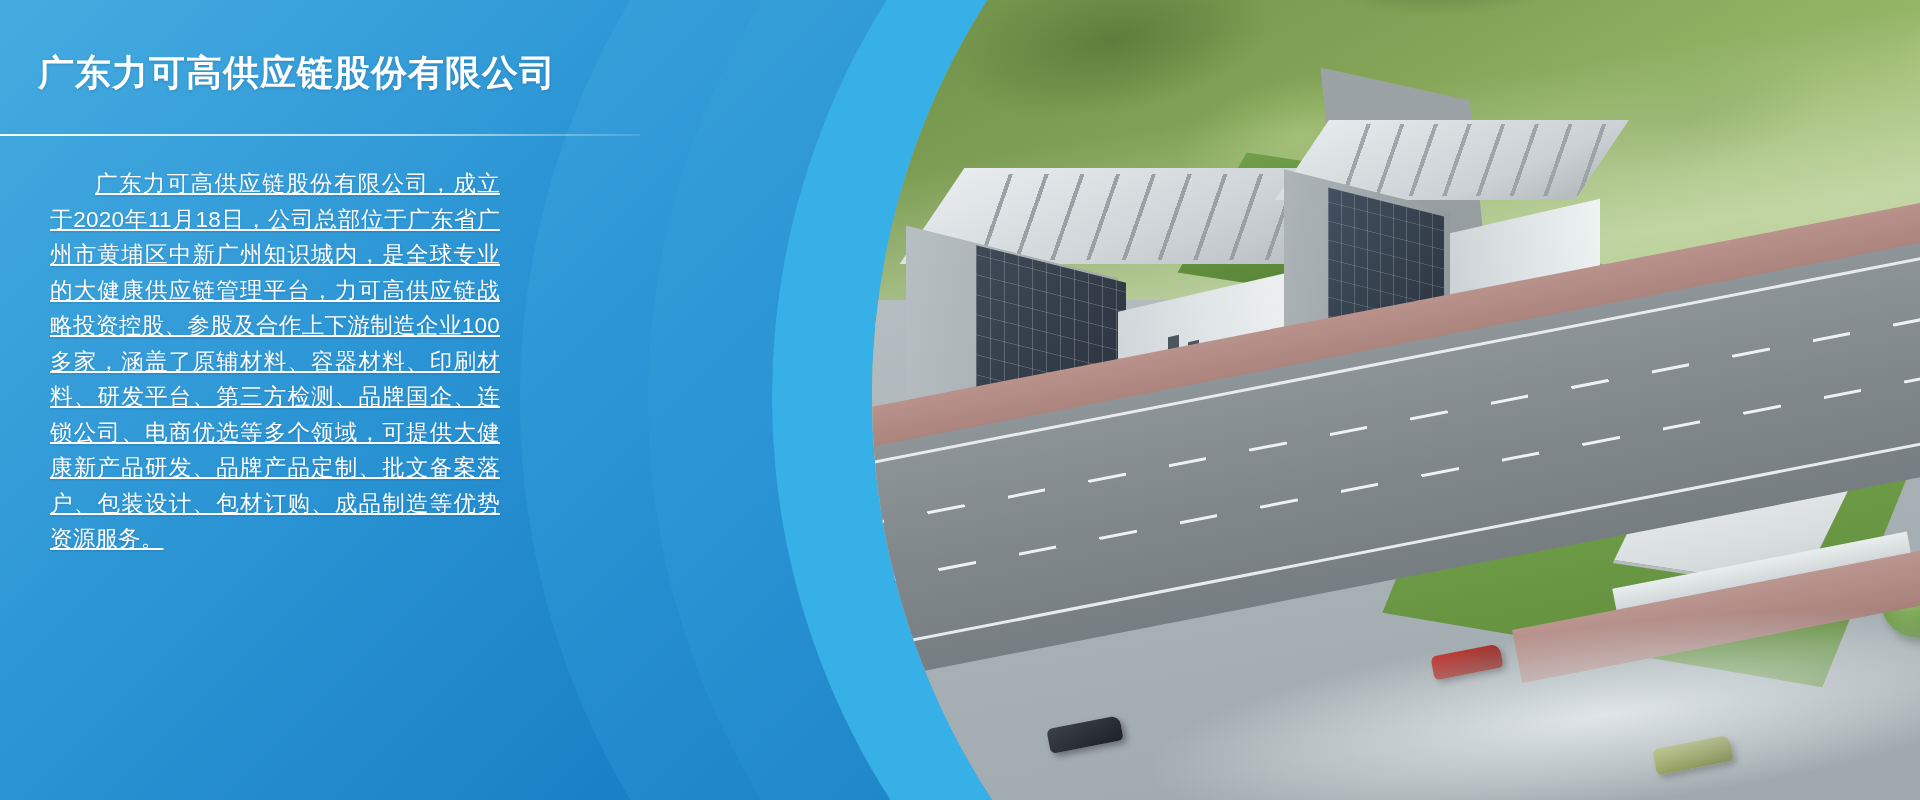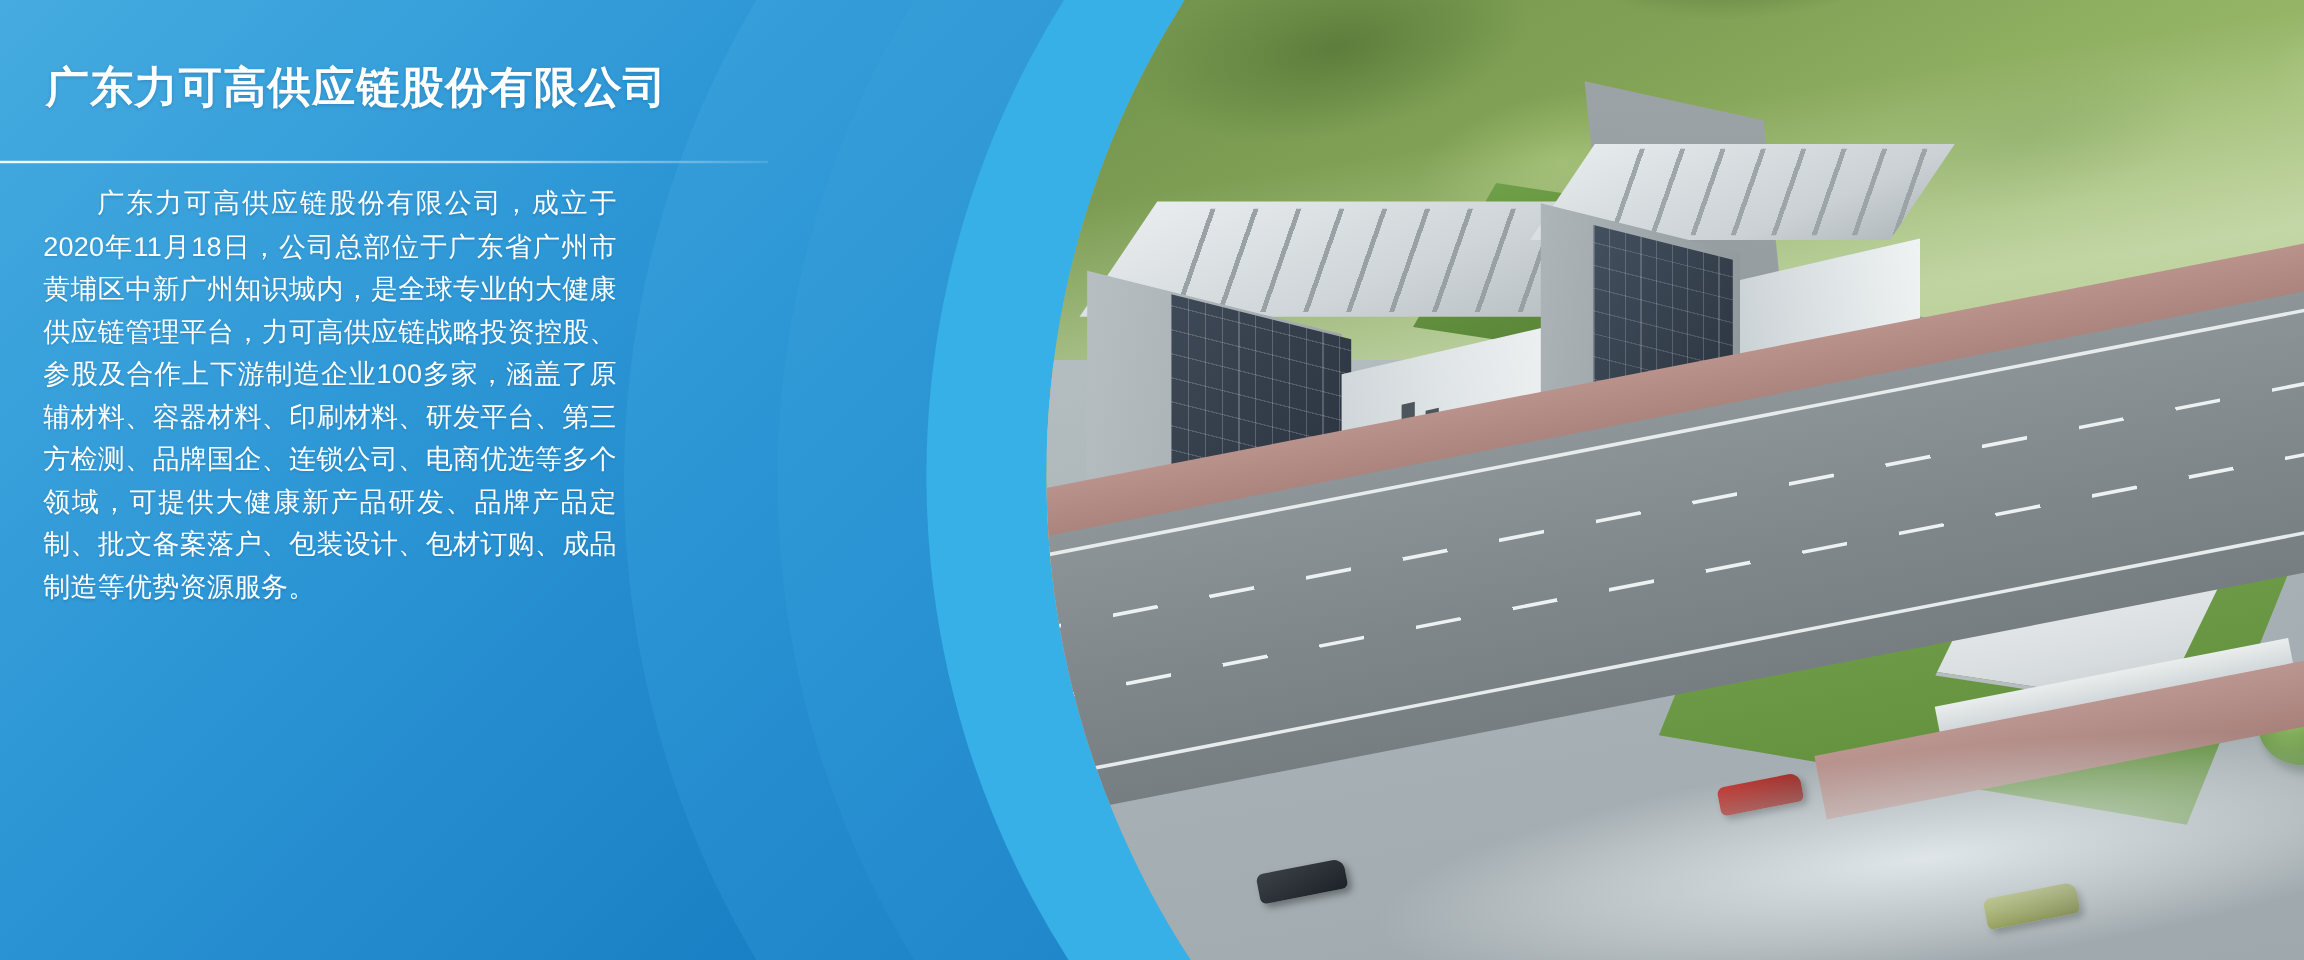--- a/index.html
+++ b/index.html
@@ -351,21 +351,21 @@
     left: 36px; top: 152px;
     width: 478px;
     color: #ffffff;
     font-size: 22.5px;
     line-height: 35.5px;
     letter-spacing: 0.2px;
     text-align: justify;
     text-justify: inter-character;
     text-shadow: 0 1px 2px rgba(0,40,80,0.18);
   }
-  .body-text p { margin: 0; text-indent: 2em; }
+  .body-text p { margin: 14px; text-indent: 2em; text-decoration: underline; }
 </style>
 </head>
 <body>
 
 <div id="stage">
 
   <div class="bg-gradient"></div>
 
   <div class="arc arc-1"></div>
   <div class="arc arc-2"></div>

